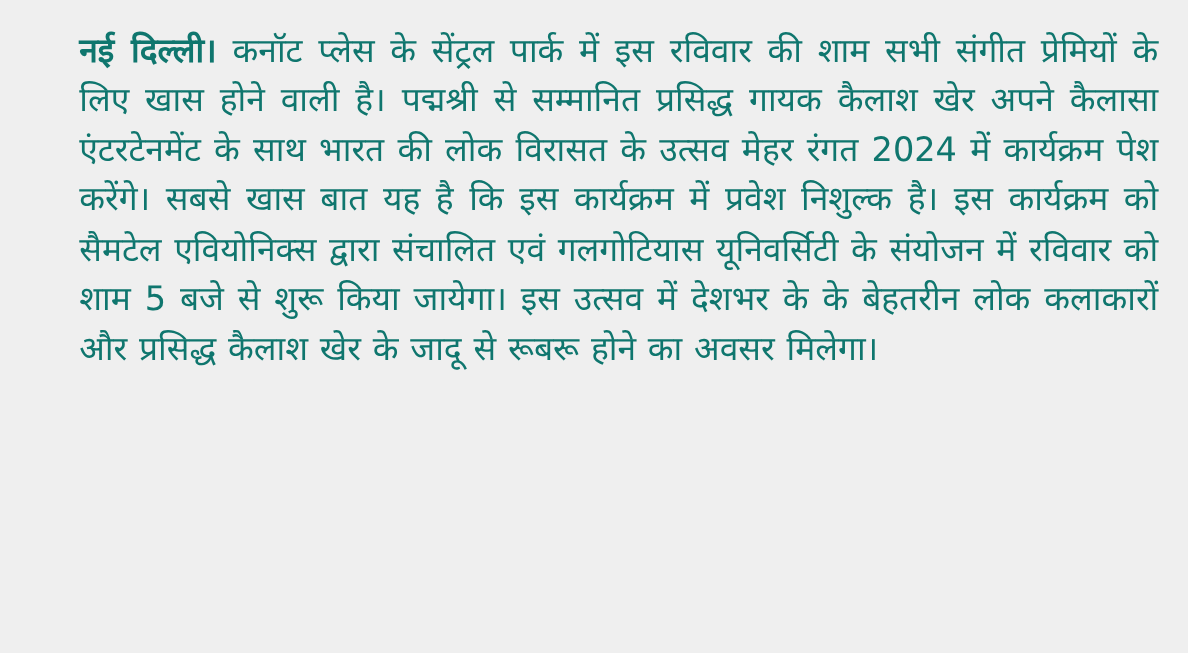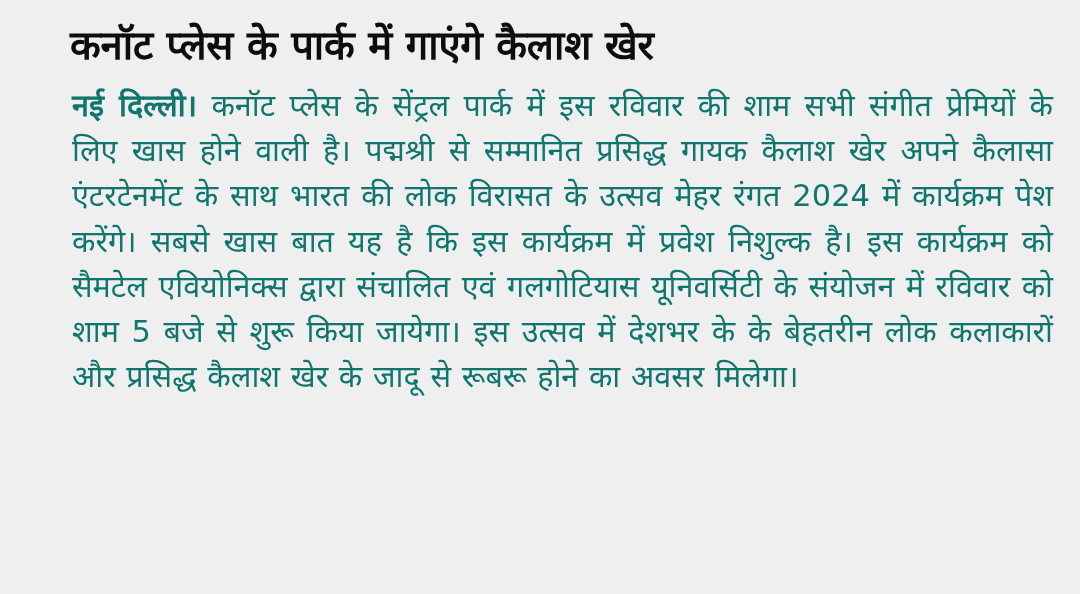--- a/index.html
+++ b/index.html
@@ -51,16 +51,15 @@
   }
   .body-text .dateline::after {
     content: "";
   }
 </style>
 </head>
 <body>
 
 <div class="page">
   <article class="article">
-    <h1 class="headline">कनॉट प्लेस के पार्क में गाएंगे कैलाश खेर</h1>
     <p class="body-text"><span class="dateline">नई दिल्ली।</span><span> कनॉट प्लेस के सेंट्रल पार्क में इस रविवार की शाम सभी संगीत प्रेमियों के लिए खास होने वाली है। पद्मश्री से सम्मानित प्रसिद्ध गायक कैलाश खेर अपने कैलासा एंटरटेनमेंट के साथ भारत की लोक विरासत के उत्सव मेहर रंगत 2024 में कार्यक्रम पेश करेंगे। सबसे खास बात यह है कि इस कार्यक्रम में प्रवेश निशुल्क है। इस कार्यक्रम को सैमटेल एवियोनिक्स द्वारा संचालित एवं गलगोटियास यूनिवर्सिटी के संयोजन में रविवार को शाम 5 बजे से शुरू किया जायेगा। इस उत्सव में देशभर के के बेहतरीन लोक कलाकारों और प्रसिद्ध कैलाश खेर के जादू से रूबरू होने का अवसर मिलेगा।</span></p>
   </article>
 </div>
 
 </body></html>

